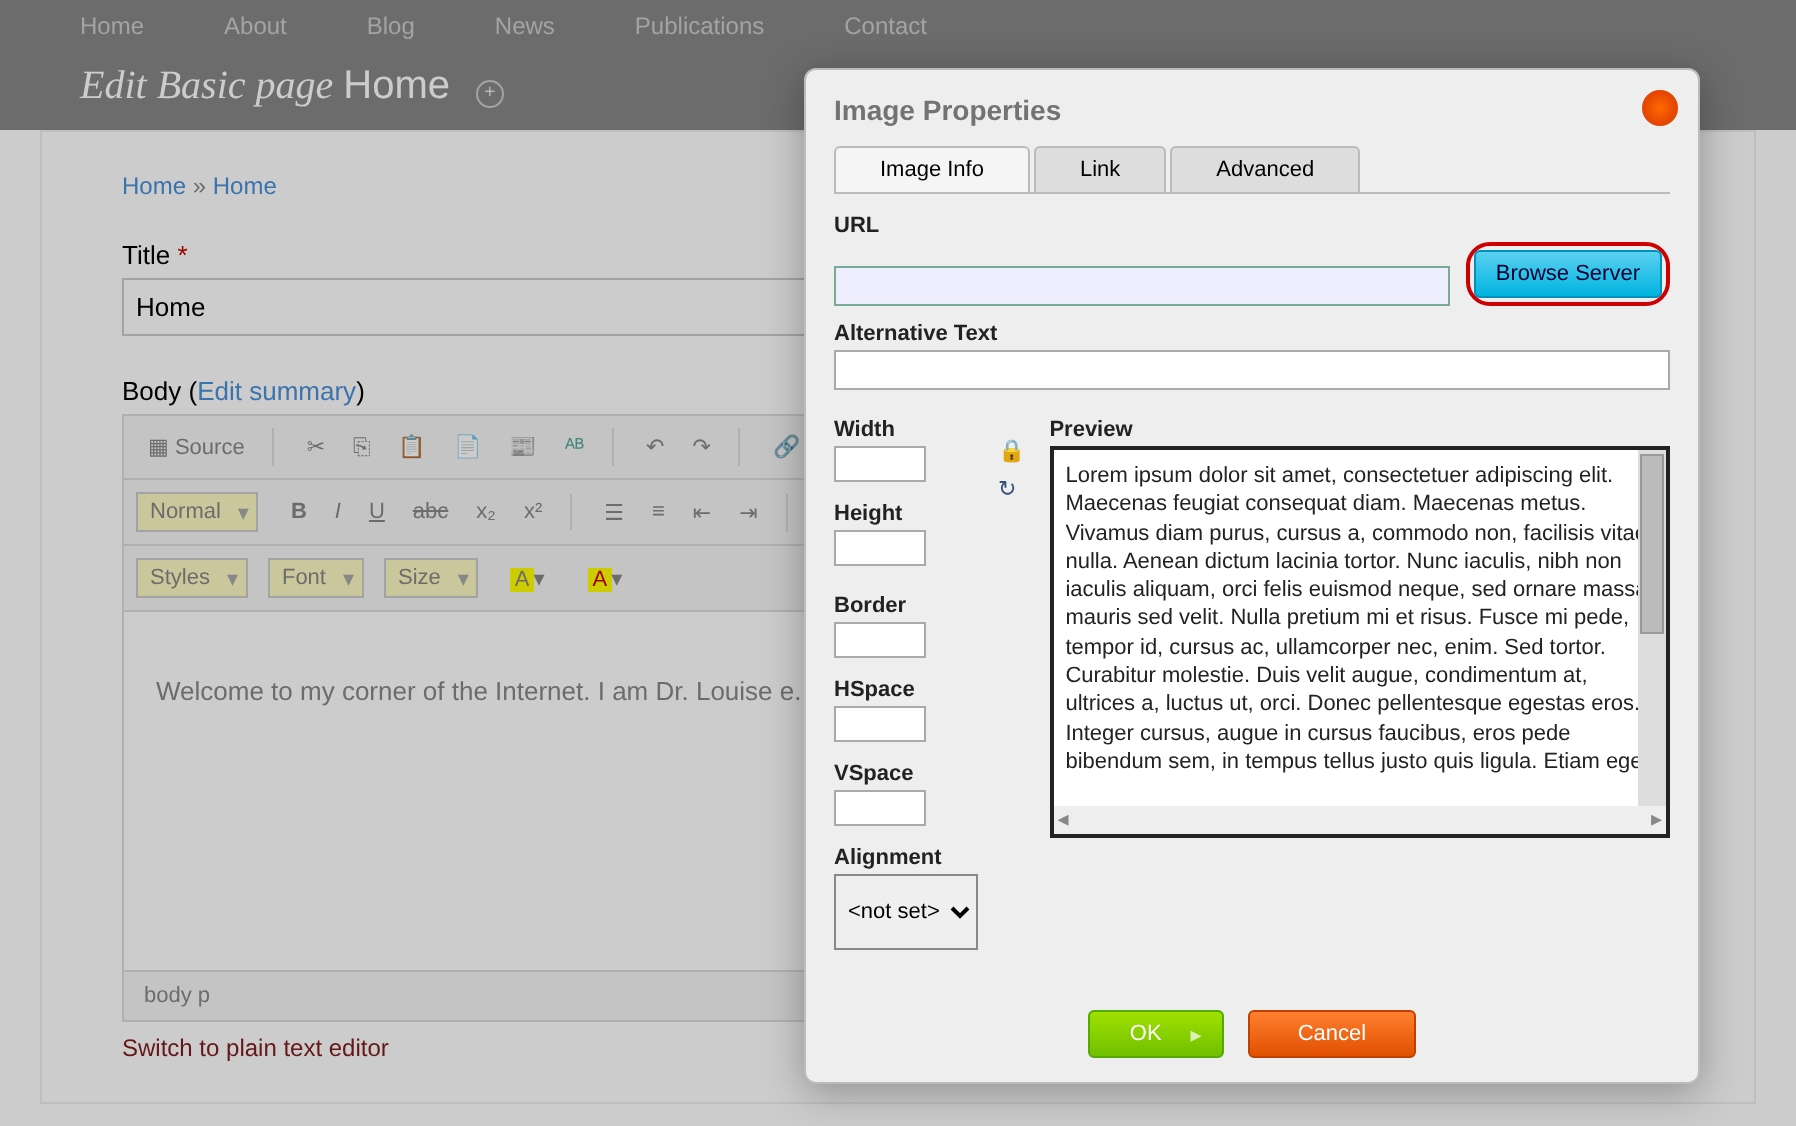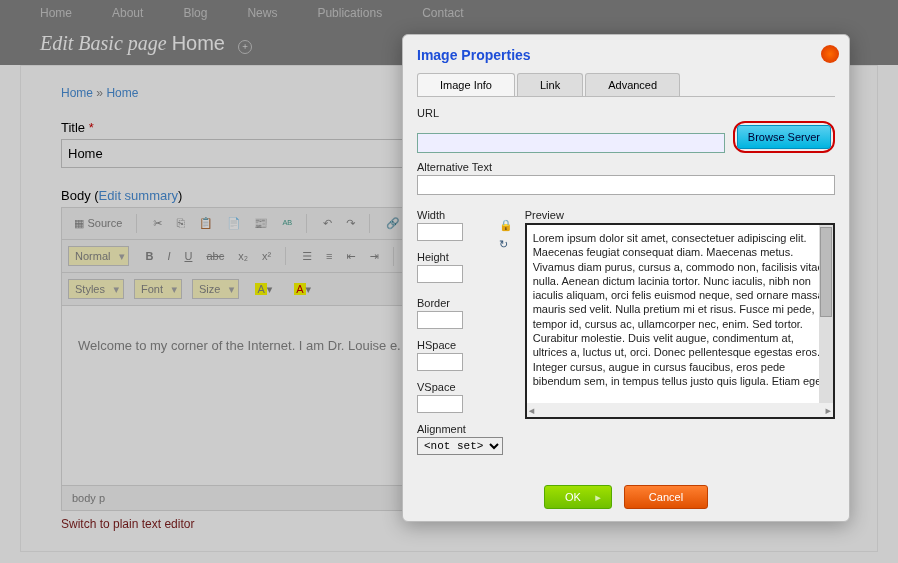--- a/index.html
+++ b/index.html
@@ -23,40 +23,40 @@
 .tb-select { border: 1px solid #ccc; background: #fef9c3; padding: 3px 18px 3px 6px; color: #888; font-size: 11px; position: relative; }
 .tb-select::after { content: "▾"; position: absolute; right: 4px; color: #aaa; }
 .toolbar2 { border: 1px solid #ddd; border-top: none; background: #f5f5f5; padding: 6px; display: flex; gap: 10px; align-items: center; }
 .editor-body { border: 1px solid #ddd; border-top: none; padding: 30px 16px; min-height: 180px; color: #888; font-size: 13px; line-height: 1.5; }
 .status-bar { border: 1px solid #ddd; border-top: none; background: #f5f5f5; padding: 6px 10px; color: #888; font-size: 11px; }
 .switch-link { color: #7f1d1d; font-size: 12px; margin-top: 6px; display:inline-block; }
 
 
 .dialog { position: absolute; left: 402px; top: 34px; width: 448px; background: #eee; border: 1px solid #bbb; border-radius: 6px; box-shadow: 0 4px 20px rgba(0,0,0,0.3); z-index: 10; padding: 12px 14px; }
 .dialog-close { position: absolute; right: 10px; top: 10px; width: 18px; height: 18px; background: radial-gradient(circle, #ff6a00, #d63000); border-radius: 50%; cursor: pointer; }
-.dialog-title { font-weight: bold; font-size: 14px; margin-bottom: 10px; color: #1d4ed8; }
+.dialog-title { font-weight: bold; font-size: 14px; margin-bottom: 10px; color: #737373; }
 .tabs { display: flex; border-bottom: 1px solid #bbb; margin-bottom: 10px; font-size: 11px; }
 .tab { padding: 5px 22px; background: #ddd; border: 1px solid #bbb; border-bottom: none; margin-right: 2px; cursor: pointer; border-radius: 3px 3px 0 0; }
 .tab.active { background: #f5f5f5; }
-.dlg-label { font-size: 11px; font-weight: normal; margin: 4px 0 2px; color: #222; }
+.dlg-label { font-size: 11px; font-weight: bold; margin: 4px 0 2px; color: #222; }
 .dlg-row { display: flex; gap: 8px; align-items: flex-end; }
 .url-input { flex: 1; border: 1px solid #7a9; background: #eef; padding: 3px; height: 20px; }
 .browse-wrap { border: 2px solid #c00; padding: 2px; border-radius: 12px; }
 .browse-btn { background: linear-gradient(#5ad0f0, #00b4e0); border: 1px solid #0090c0; padding: 5px 10px; font-size: 11px; cursor: pointer; border-radius: 3px; color: #003; }
 .alt-input { width: 100%; border: 1px solid #aaa; background: #fff; padding: 3px; height: 20px; }
 .dim-section { display: flex; gap: 12px; margin-top: 10px; }
 .dim-left { width: 70px; }
 .small-input { width: 46px; border: 1px solid #aaa; background: #fff; height: 18px; margin-bottom: 6px; }
 .lock-icons { display: flex; flex-direction: column; gap: 6px; padding-top: 14px; color: #357; font-size: 11px; }
 .preview-box { flex: 1; }
 .preview-inner { border: 2px solid #222; background: #fff; padding: 6px 2px 6px 6px; height: 196px; overflow: hidden; font-size: 11px; line-height: 1.3; color: #222; position: relative; }
 .preview-scroll { position: absolute; right: 0; top: 0; bottom: 14px; width: 14px; background: #ddd; }
 .preview-scroll-h { position: absolute; left: 0; right: 0; bottom: 0; height: 14px; background: #eee; display:flex; justify-content:space-between; padding:0 2px; color:#888; }
 .preview-thumb { position:absolute; top:2px; left:1px; right:1px; height:90px; background:#bbb; border:1px solid #999; }
-.align-select { border: 1px solid #888; padding: 1px 2px; font-size: 11px; font-family: Liberation Mono, monospace; }
+.align-select { border: 1px solid #888; padding: 11px 2px; font-size: 11px; }
 .dlg-buttons { display: flex; justify-content: center; gap: 12px; margin-top: 30px; }
 .ok-btn { background: linear-gradient(#a0e000, #70c000); border: 1px solid #5a0; padding: 5px 30px 5px 20px; border-radius: 3px; cursor: pointer; color: #fff; position: relative; font-size:11px; }
 .ok-btn::after { content: "▸"; position: absolute; right: 10px; color: rgba(255,255,255,0.7); }
 .cancel-btn { background: linear-gradient(#ff8030, #e05000); border: 1px solid #c04000; padding: 5px 24px; border-radius: 3px; cursor: pointer; color: #fff; font-size:11px; }
 .hl-a { background:#ff0; padding:0 2px;} .hl-b { background:#ff0; color:#c00; padding:0 2px;}
 </style>
 </head>
 <body>
 
 <div class="overlay"></div>

